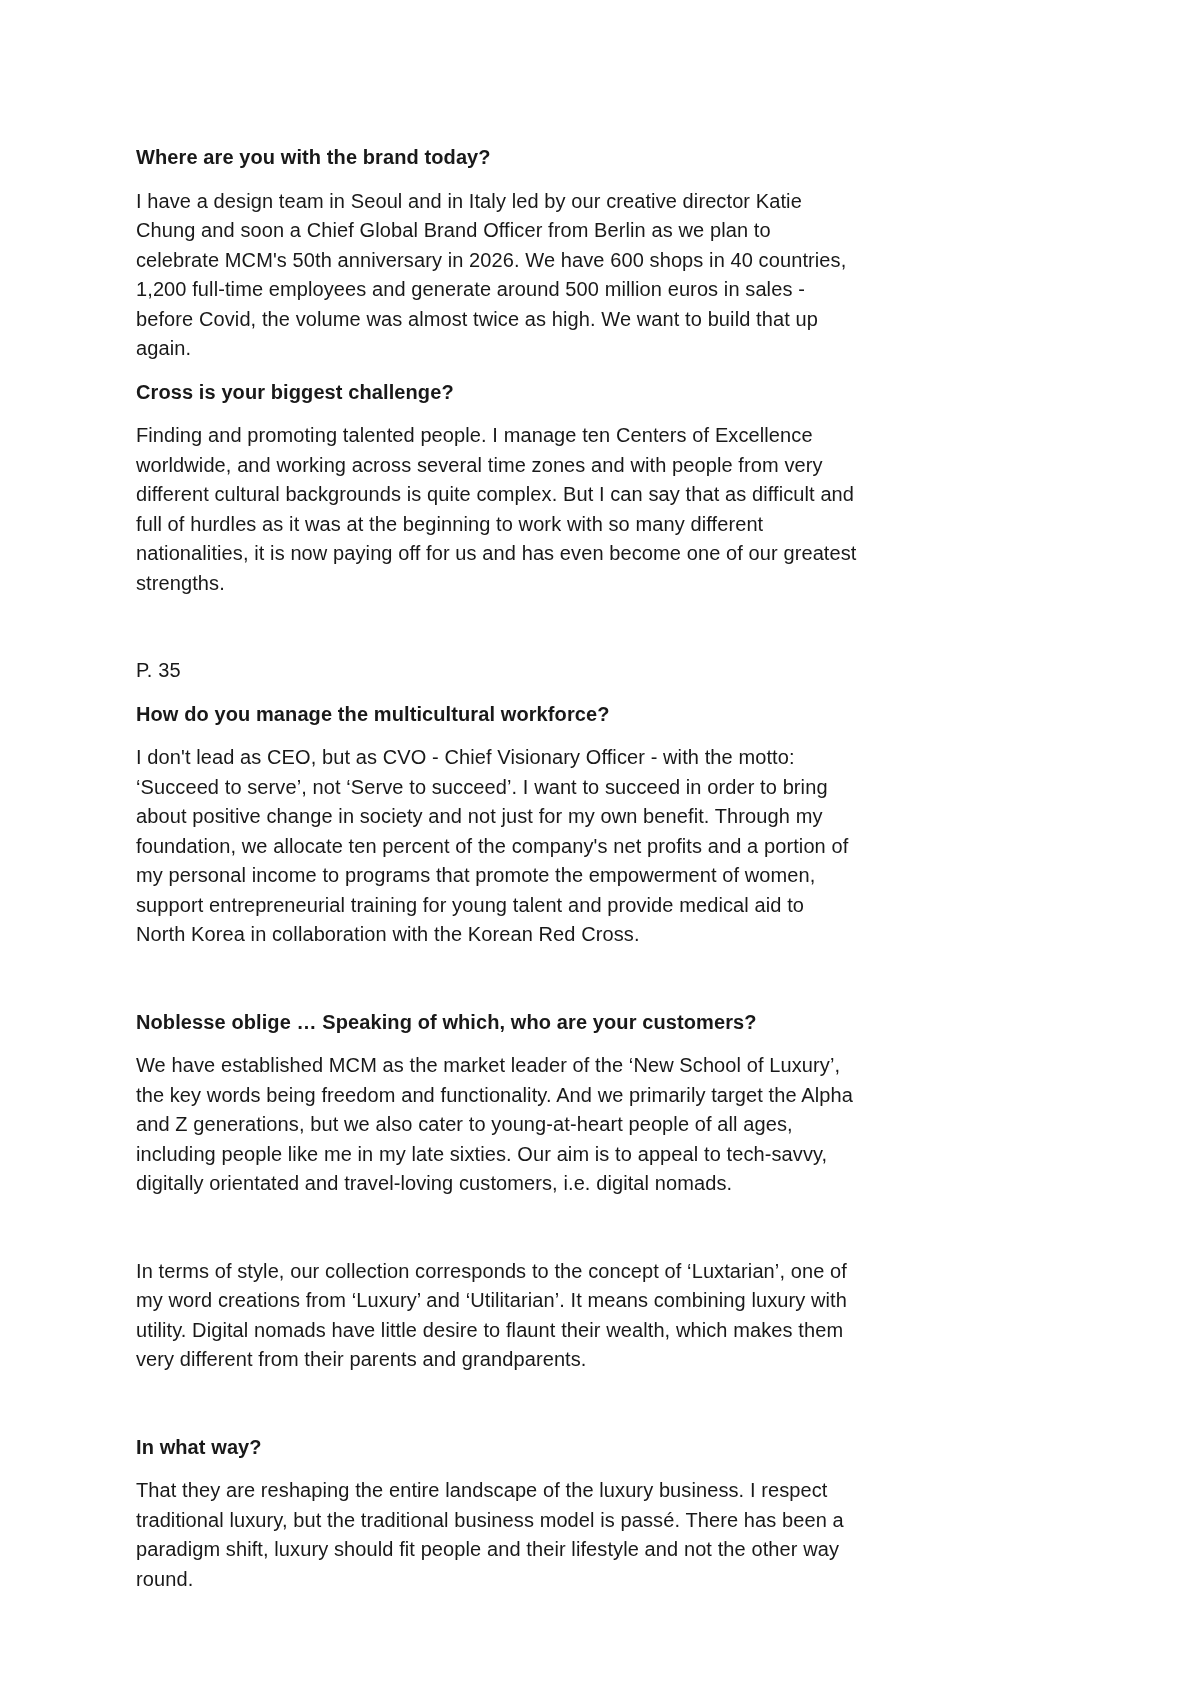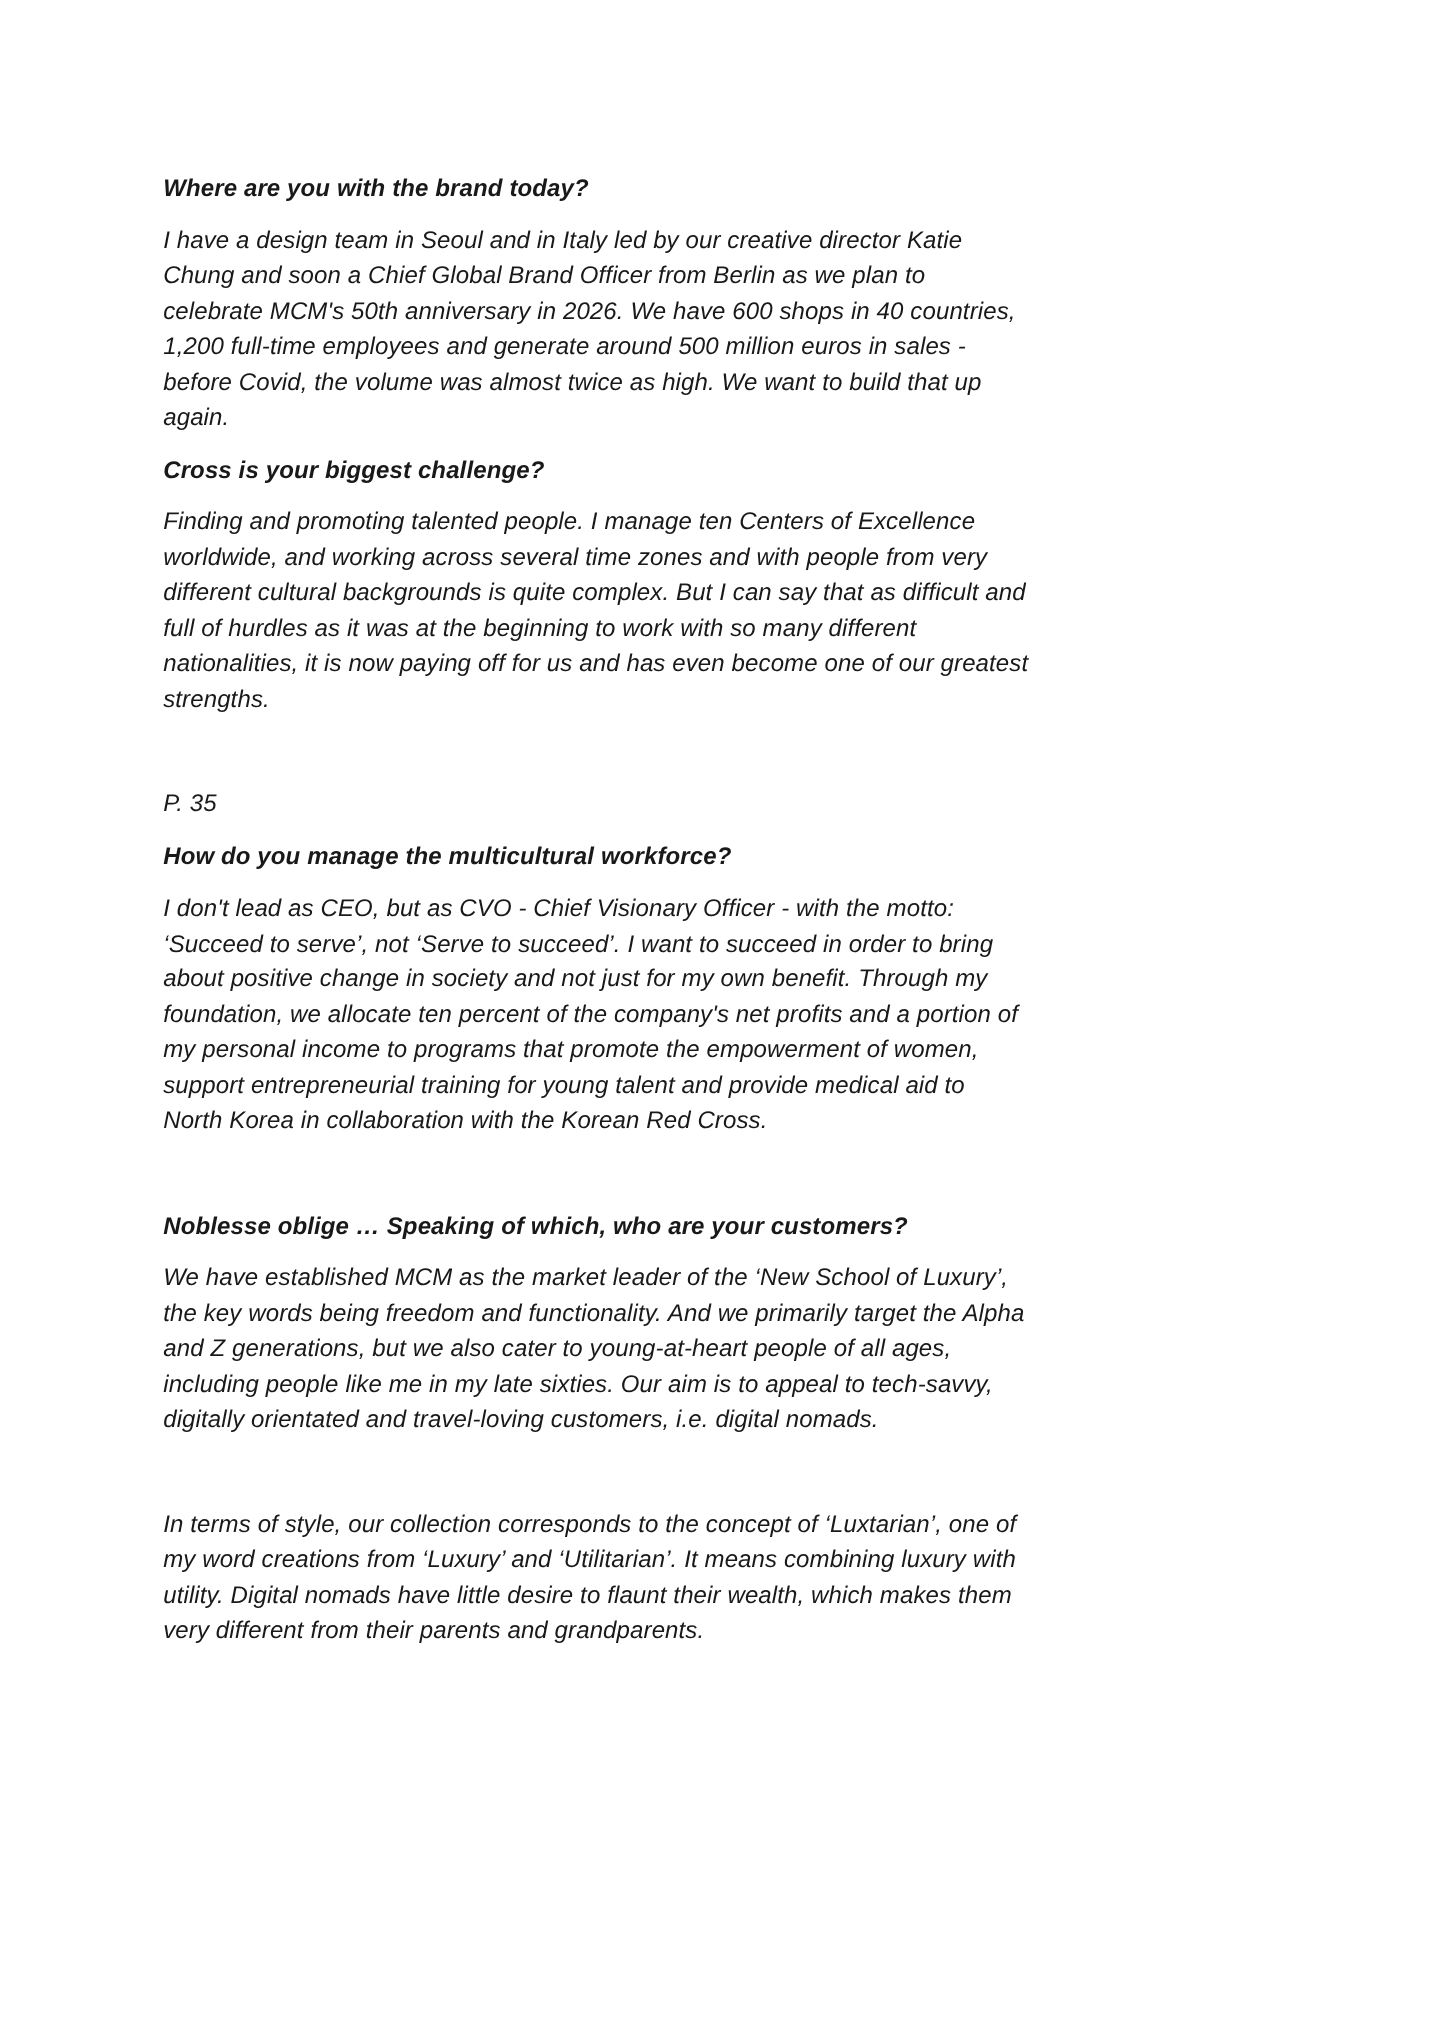--- a/index.html
+++ b/index.html
@@ -7,21 +7,20 @@
   body {
     background: #ffffff;
     font-family: "Liberation Sans", sans-serif;
   }
   .page {
     position: relative;
     width: 1001px;
     height: 1684px;
     background: #ffffff;
     overflow: hidden;
-    font-style: italic;
   }
   .content {
     padding: 143px 144px 0 136px;
     color: #191919;
     font-size: 20px;
     line-height: 29.5px;
     letter-spacing: 0.1px;
   }
   .content p { margin: 0 0 14px 0; }
   p.question { font-weight: 700; }
@@ -52,15 +51,17 @@
 
     <p class="question">Noblesse oblige … Speaking of which, who are your customers?</p>
     <p class="answer">We have established MCM as the market leader of the ‘New School of Luxury’, the key words being freedom and functionality. And we primarily target the Alpha and Z generations, but we also cater to young-at-heart people of all ages, including people like me in my late sixties. Our aim is to appeal to tech-savvy, digitally orientated and travel-loving customers, i.e. digital nomads.</p>
 
     <div class="gap"></div>
 
     <p class="answer">In terms of style, our collection corresponds to the concept of ‘Luxtarian’, one of my word creations from ‘Luxury’ and ‘Utilitarian’. It means combining luxury with utility. Digital nomads have little desire to flaunt their wealth, which makes them very different from their parents and grandparents.</p>
 
     <div class="gap"></div>
 
+    <p class="question">In what way?</p>
+    <p class="answer">That they are reshaping the entire landscape of the luxury business. I respect traditional luxury, but the traditional business model is passé. There has been a paradigm shift, luxury should fit people and their lifestyle and not the other way round.</p>
 
   </div>
 </div>
 
 </body></html>

